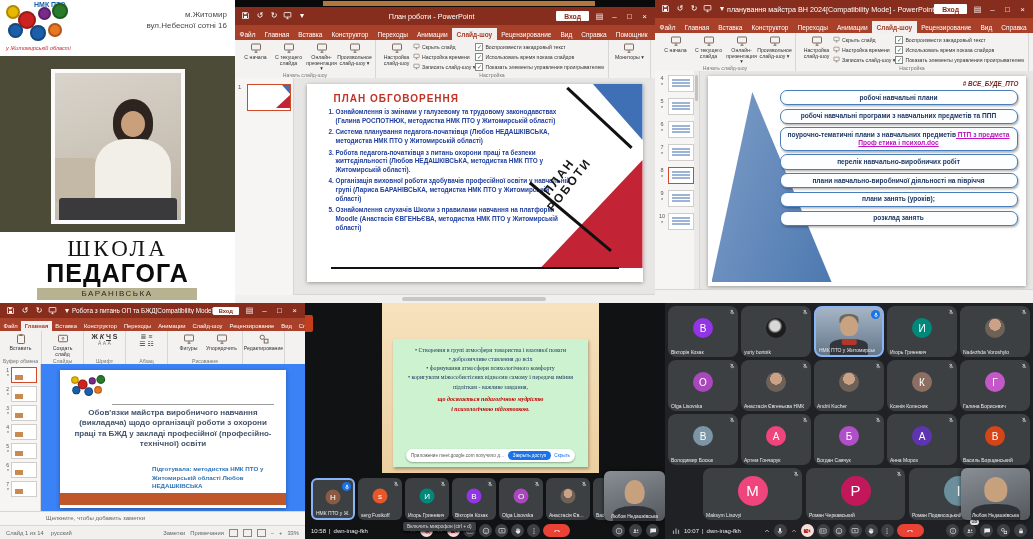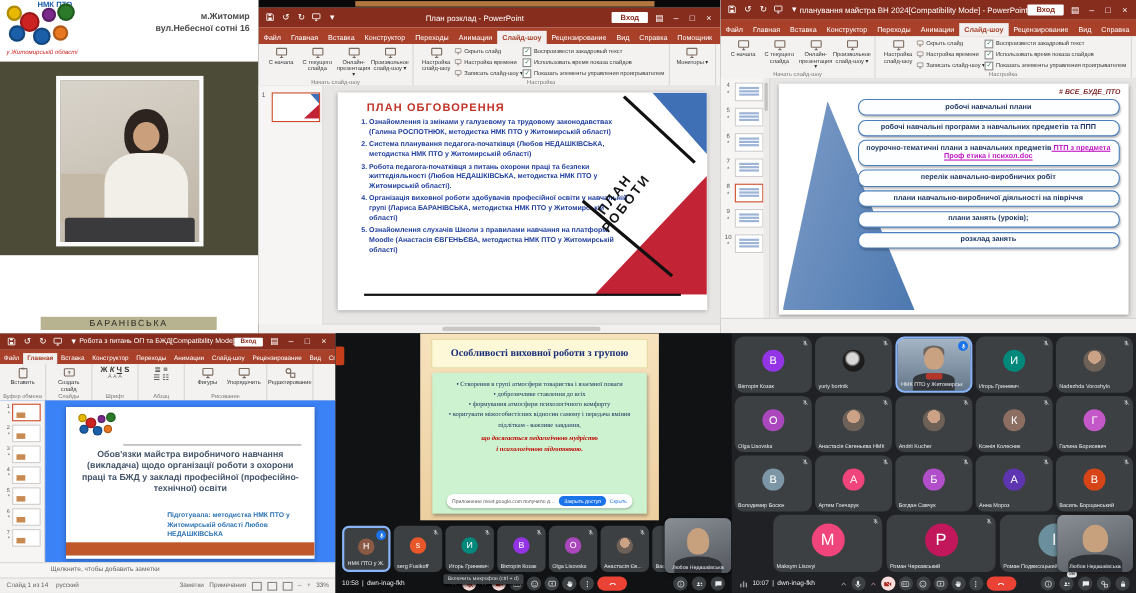--- a/index.html
+++ b/index.html
@@ -7,21 +7,21 @@
          font-family:"Liberation Sans",sans-serif;-webkit-font-smoothing:antialiased}
   .win{position:absolute;overflow:hidden}
   svg{display:block}
 
   
   .po{left:0;top:0;width:235px;height:303px;background:#fff}
   .po-logo{position:absolute;left:4px;top:1px;width:100px;height:52px}
   .gear{position:absolute;border-radius:50%;box-shadow:inset 0 0 0 2px rgba(0,0,0,.25)}
   .po-org1{position:absolute;left:30px;top:0;font-size:7px;font-weight:bold;color:#1b5fa8}
   .po-org2{position:absolute;left:2px;top:44px;font-size:5.5px;font-style:italic;color:#cc2222;white-space:nowrap}
-  .po-addr{position:absolute;right:8px;top:9px;text-align:right;font-size:8px;font-weight:bold;color:#4a4a4a;line-height:1.4}
+  .po-addr{position:absolute;right:8px;top:9px;text-align:right;font-size:8px;font-weight:normal;color:#4a4a4a;line-height:1.4}
   .po-url{position:absolute;left:0;top:37px;width:100%;text-align:center;font-size:10.5px;font-weight:bold;color:#141414}
   .po-band{position:absolute;left:0;top:56px;width:100%;height:176px;background:#4b4b37}
   .po-photo{position:absolute;left:51px;top:13px;width:126px;height:147px;background:linear-gradient(160deg,#d9d4cb,#bdb4a6);border:4px solid #fbfbfb;overflow:hidden}
   .ph-pillow{position:absolute;left:-8px;bottom:18px;width:52px;height:44px;background:#c4b9a6;border-radius:8px}
   .ph-hair{position:absolute;left:58px;top:26px;width:40px;height:46px;background:#2d2420;border-radius:50% 50% 42% 42%}
   .ph-face{position:absolute;left:66px;top:38px;width:24px;height:26px;background:#caa07c;border-radius:50%}
   .ph-body{position:absolute;left:40px;top:66px;width:76px;height:70px;background:#f2efe9;border-radius:40% 40% 8px 8px}
   .ph-laptop{position:absolute;left:4px;bottom:-4px;width:118px;height:26px;background:#3a3a3c;border-radius:3px}
   .po-title1{position:absolute;top:236px;width:100%;text-align:center;font-family:"Liberation Serif",serif;font-size:23px;color:#161616;letter-spacing:3px}
   .po-title2{position:absolute;top:259px;width:100%;text-align:center;font-weight:800;font-size:25px;color:#0c0c0c;letter-spacing:1px}
@@ -208,20 +208,22 @@
     </div>
     <div class="po-band">
       <div class="po-photo">
         <i class="ph-pillow"></i>
         <i class="ph-hair"></i>
         <i class="ph-face"></i>
         <i class="ph-body"></i>
         <i class="ph-laptop"></i>
       </div>
     </div>
+    <div class="po-title1">ШКОЛА</div>
+    <div class="po-title2">ПЕДАГОГА</div>
     <div class="po-badge">БАРАНІВСЬКА</div>
   </section>
 
   <section class="win pp">
     <div class="topstrip">
         <i></i>
       </div>
     <div class="ttb">
         <div class="qat">
           <span class="qi">
@@ -234,21 +236,21 @@
           <span class="qi">↺</span>
           <span class="qi">↻</span>
           <span class="qi">
             <svg viewBox="0 0 24 24" fill="currentColor">
               <rect x="3" y="4" width="18" height="12" rx="1" fill="none" stroke="currentColor" stroke-width="2"></rect>
               <path d="M9 20.5h6M12 16.5v4" stroke="currentColor" stroke-width="2"></path>
             </svg>
           </span>
           <span class="qi">▾</span>
         </div>
-        <div class="ttl">План розклад - PowerPoint</div>
+        <div class="ttl">План роботи - PowerPoint</div>
         <button class="signin">Вход</button>
         <div class="wctl">
           <span class="wc">▤</span>
           <span class="wc">–</span>
           <span class="wc">□</span>
           <span class="wc">×</span>
         </div>
       </div>
     <div class="tabs">
         <div class="tab">Файл</div>
@@ -762,21 +764,20 @@
         <span>–</span>
         <span>+</span>
         <span>33%</span>
       </span>
     </div>
   </section>
 
   <section class="win ms">
     <i class="ms-redsliver"></i>
     <div class="ms-slide">
-      <div class="ms-title">Особливості виховної роботи з групою</div>
       <div class="ms-green">
         <ul class="ms-bullets">
             <li>Створення в групі атмосфери товариства і взаємної поваги</li>
             <li>доброзичливе ставлення до всіх</li>
             <li>формування атмосфери психологічного комфорту</li>
             <li>коригувати міжособистісних відносин самому  і передача вміння підліткам - важливе завдання,</li>
           </ul>
         <div class="ms-red">
           <div>що досягається педагогічною мудрістю</div>
           <div>і психологічною підготовкою.</div>

